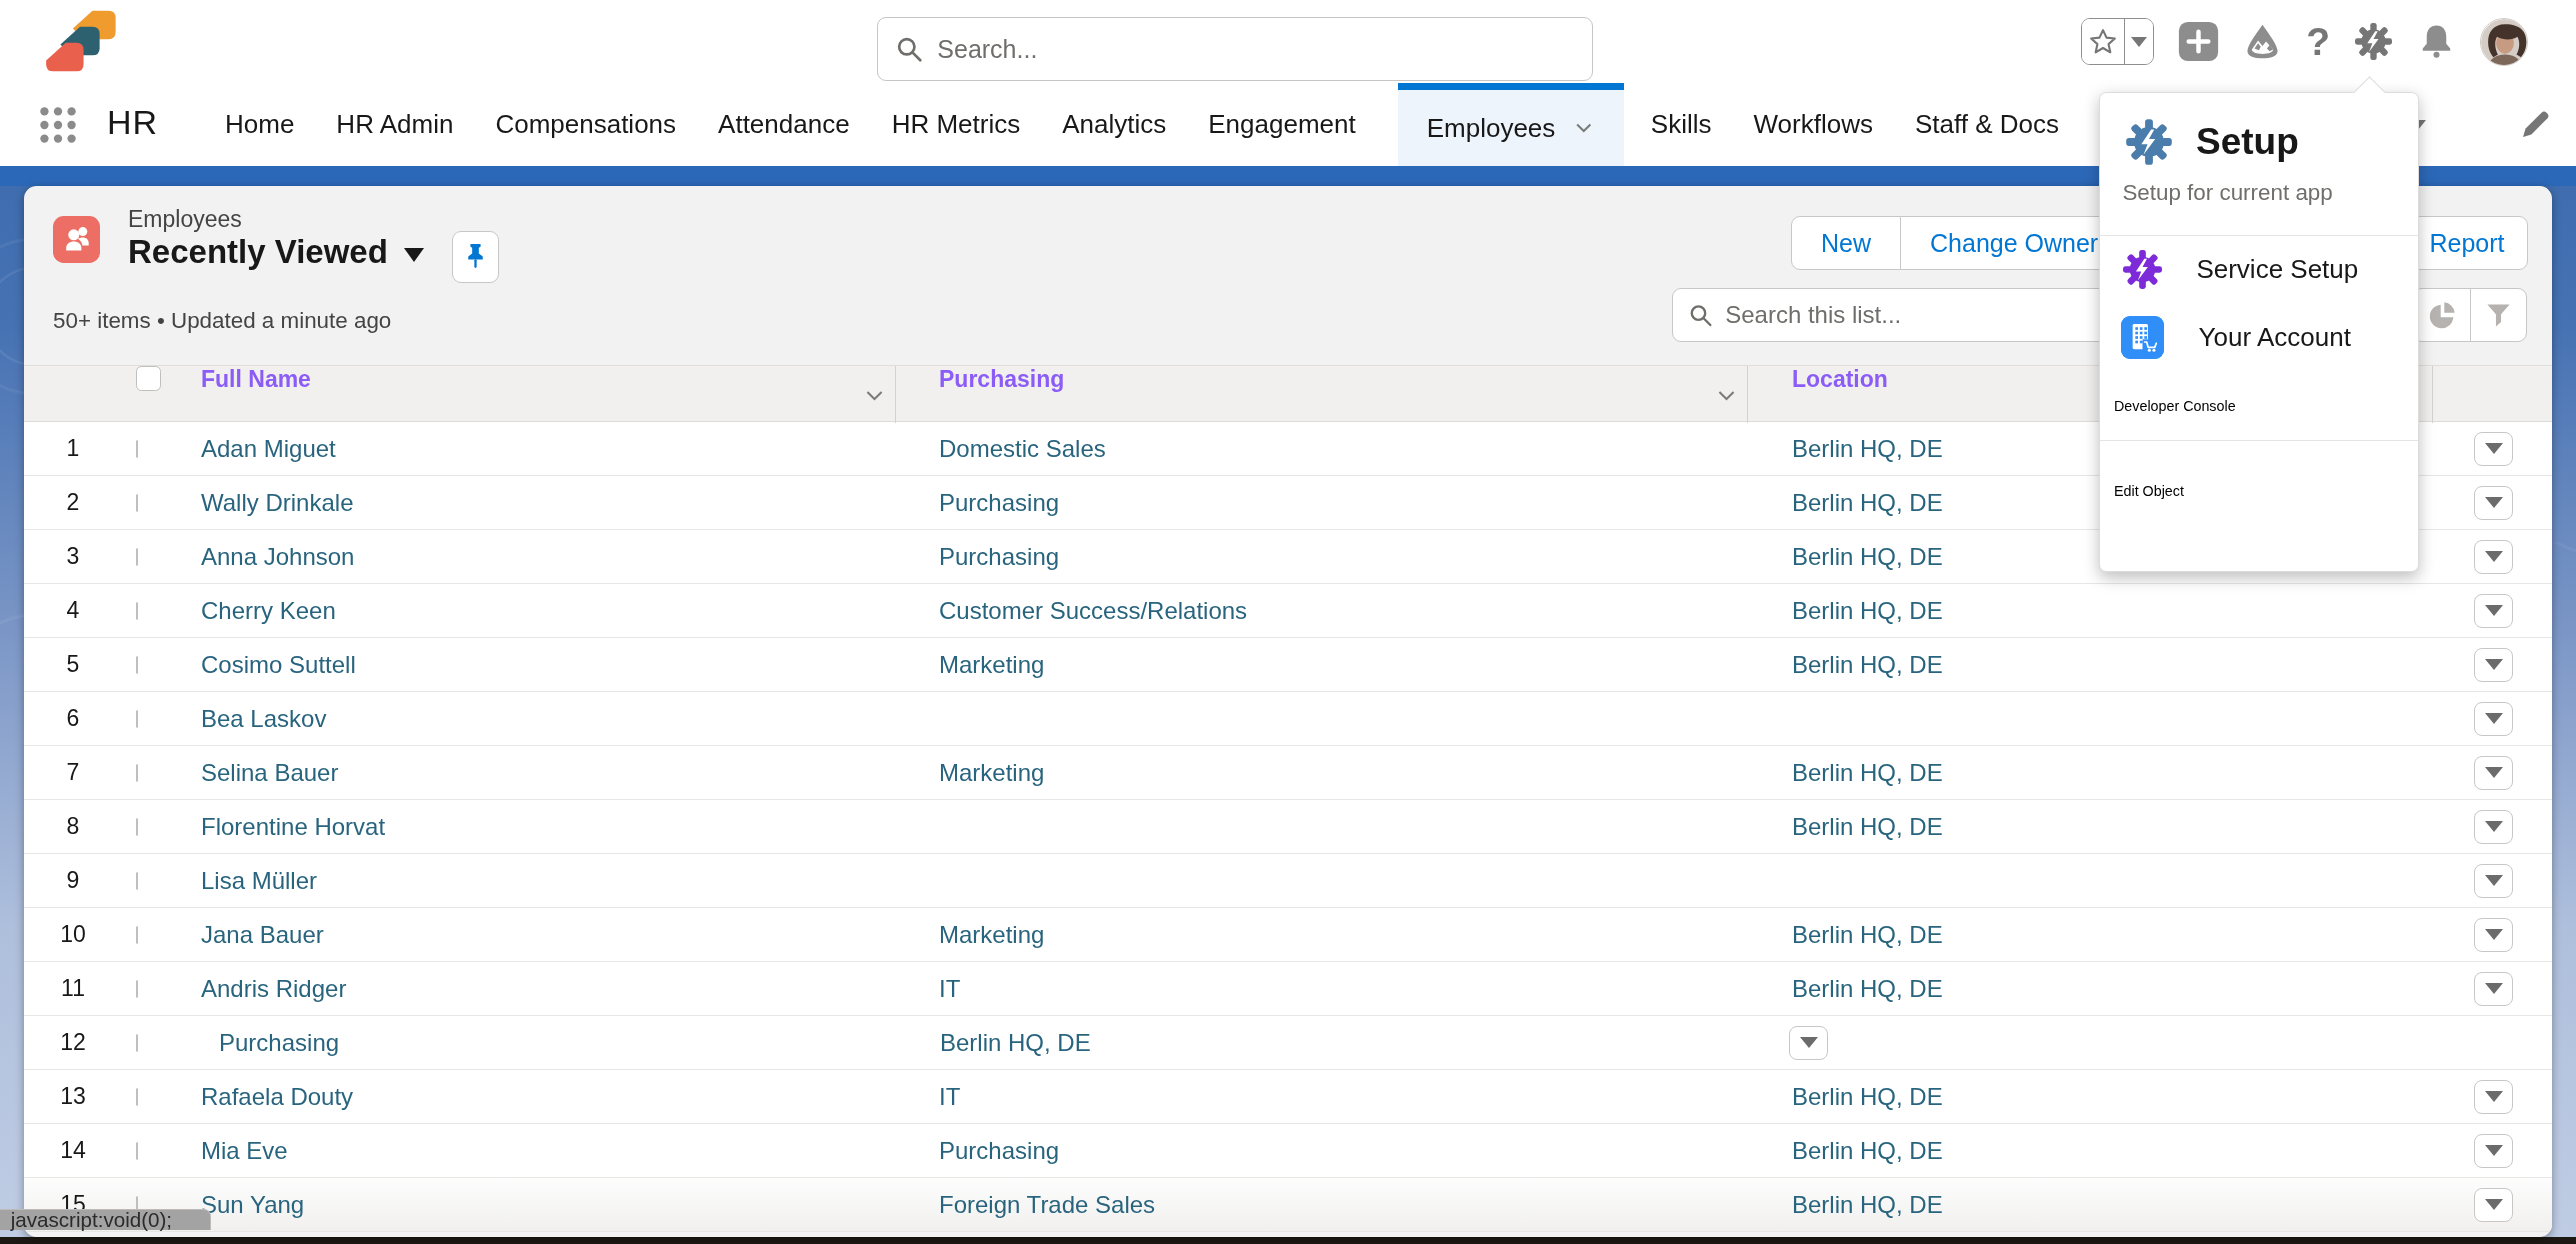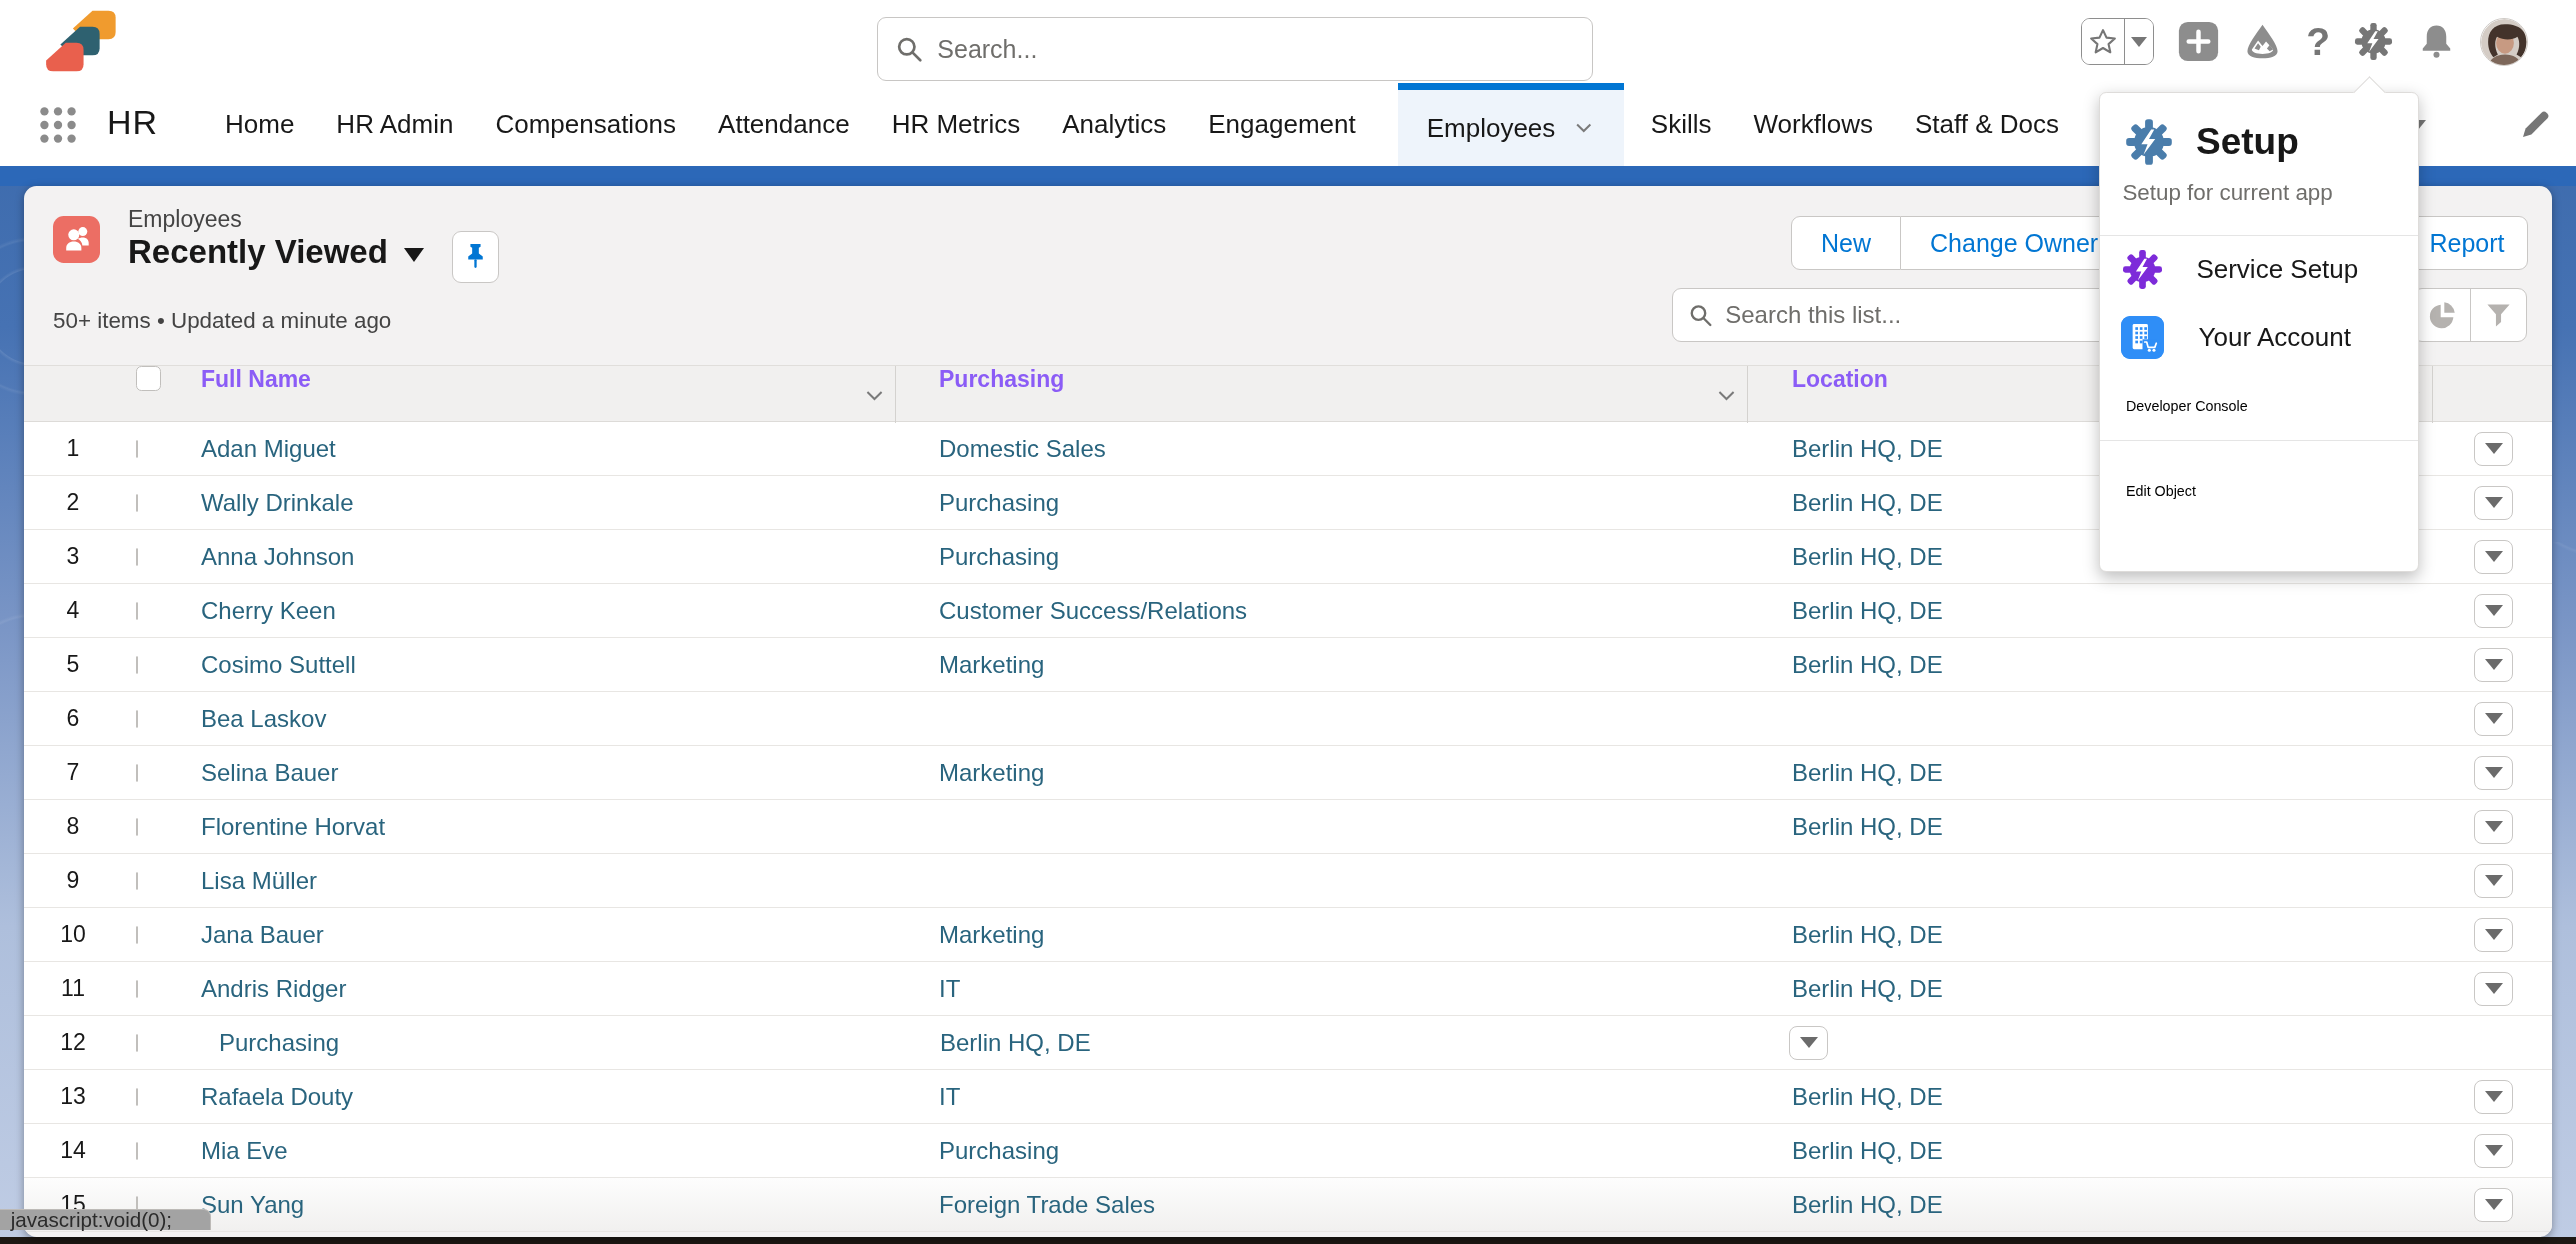--- a/index.html
+++ b/index.html
@@ -108,21 +108,21 @@
   .menu-notch { position:absolute; left:258px; top:-12.5px; width:23px; height:23px; background:#fff;
     transform:rotate(45deg); border-left:0.9px solid #dedcda; border-top:0.9px solid #dedcda; }
   .mi { display:flex; align-items:center; cursor:pointer; }
   .mi-setup { margin:23px 0 0 25px; height:52px; gap:23px; }
   .mi-setup .mi-label { font-size:37px; font-weight:700; color:#181818; }
   .mi-desc { margin:11.6px 0 0 22.4px; font-size:22.4px; color:#6f6e6b; }
   .menu hr { border:none; border-top:0.9px solid #e5e5e5; margin-top:29px; }
   .mi-row { height:68px; padding-left:22.4px; gap:33px; }
   .mi-row .mi-label { font-size:26px; color:#181818; }
   .hr2 { margin-top:0 !important; }
-  .mi-plain { height:68px; padding-left:26px; }
+  .mi-plain { height:68px; padding-left:14px; }
   .acct-icon { width:43px; height:43px; border-radius:9px; background:#2f8ef7; }
 
   
   .statusbar { position:absolute; left:0; top:1209px; width:211px; height:21px; background:#a3a3a3;
     border:0.9px solid #bdbab7; border-left:none; border-bottom:none; border-radius:0 7.2px 0 0;
     font-size:20.6px; color:#2b2b2b; display:flex; align-items:center; padding:0 10.7px; z-index:300; }
 </style>
 </head>
 <body>
 

